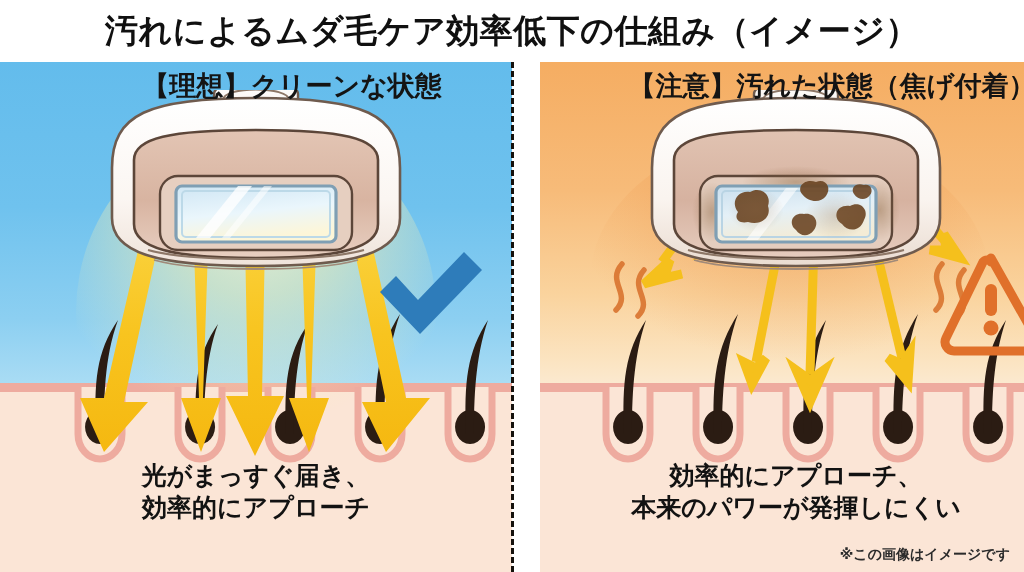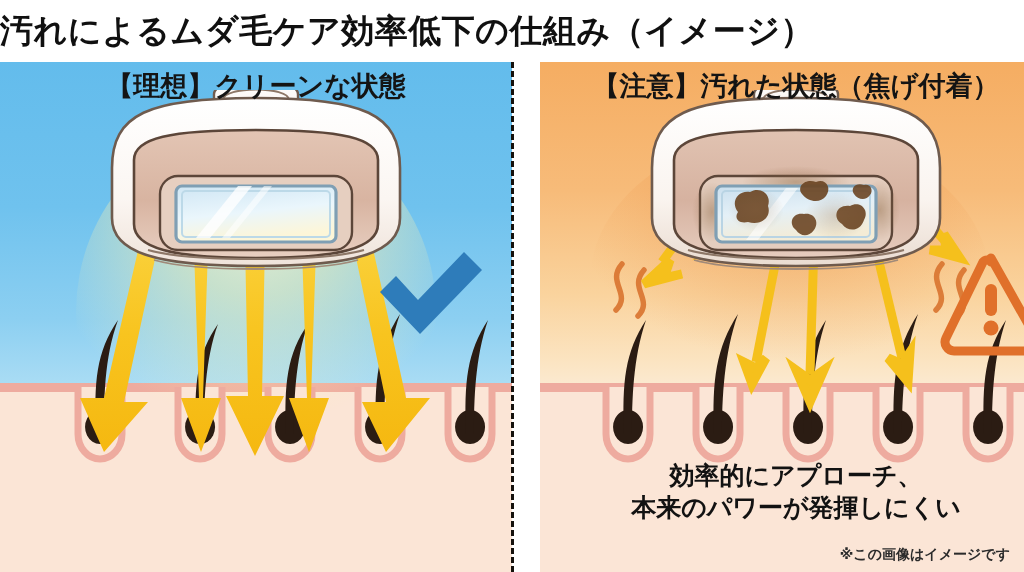--- a/index.html
+++ b/index.html
@@ -5,21 +5,21 @@
   html,body{margin:0;padding:0;background:#fff;}
   body{
     font-family:"DejaVu Sans","Liberation Sans",sans-serif;
     width:1024px;height:572px;overflow:hidden;
   }
   #stage{position:relative;width:1024px;height:572px;overflow:hidden;background:#ffffff;}
 
   
   #title-band{
     position:absolute;left:0;top:0;width:1024px;height:62px;
-    background:#ffffff;display:flex;align-items:center;justify-content:flex-start;
+    background:#ffffff;display:flex;align-items:center;justify-content:center;
   }
   #title-text{
     font-size:33px;font-weight:bold;color:#101010;letter-spacing:0.5px;
     white-space:nowrap;
   }
 
   
   .panel{position:absolute;top:62px;width:512px;height:510px;overflow:hidden;}
   #panel-left{left:0;}
   #panel-right{left:540px;}
@@ -27,21 +27,21 @@
   .sky{position:absolute;left:0;top:0;width:512px;height:321px;}
   #sky-left{background:linear-gradient(180deg,#63bcec 0%,#6fc2ee 45%,#8ccff1 80%,#a9dcf4 100%);}
   #sky-right{background:linear-gradient(180deg,#f5ad62 0%,#f7bb79 40%,#fad39d 72%,#fbe3bf 92%,#fbe9cf 100%);}
 
   .skin{position:absolute;left:0;top:321px;width:512px;height:189px;background:#fbe5d6;}
   .skin-line{position:absolute;left:0;top:321px;width:512px;height:9px;background:#eeab9f;}
 
   
   .panel-header{
     position:absolute;top:6px;width:512px;text-align:center;
-    font-size:27px;font-weight:bold;color:#141414;white-space:nowrap;
+    font-size:27px;font-weight:bold;color:#141414;white-space:nowrap;padding-left:36px;
   }
 
   
   .caption{
     position:absolute;top:398px;width:512px;text-align:center;
     font-size:25px;font-weight:bold;color:#121212;line-height:1.28;
   }
   .caption div{white-space:nowrap;}
 
   
@@ -174,20 +174,24 @@
 
       <path d="M52,160 C94,172 226,172 268,160" fill="none" stroke="#8d7767" stroke-width="2"></path>
       <path d="M58,170 C100,182 220,182 262,170" fill="none" stroke="#a08a79" stroke-width="1.8"></path>
     </svg>
 
     <svg class="abs" style="left:372px;top:186px;" width="118" height="96">
       <path d="M8,44 L24,28 L46,52 L92,4 L110,22 L48,86 Z" fill="#2e7cba"></path>
     </svg>
 
     <div class="panel-header">【理想】クリーンな状態</div>
+    <div class="caption">
+      <div>光がまっすぐ届き、</div>
+      <div>効率的にアプローチ</div>
+    </div>
   </div>
 
   <div class="panel" id="panel-right">
     <div class="sky" id="sky-right"></div>
     <div class="skin"></div>
     <div class="skin-line"></div>
 
     <svg class="abs" style="left:0;top:0;" width="512" height="510">
       <defs>
         <radialGradient id="hazeR" cx="50%" cy="22%" r="55%">

